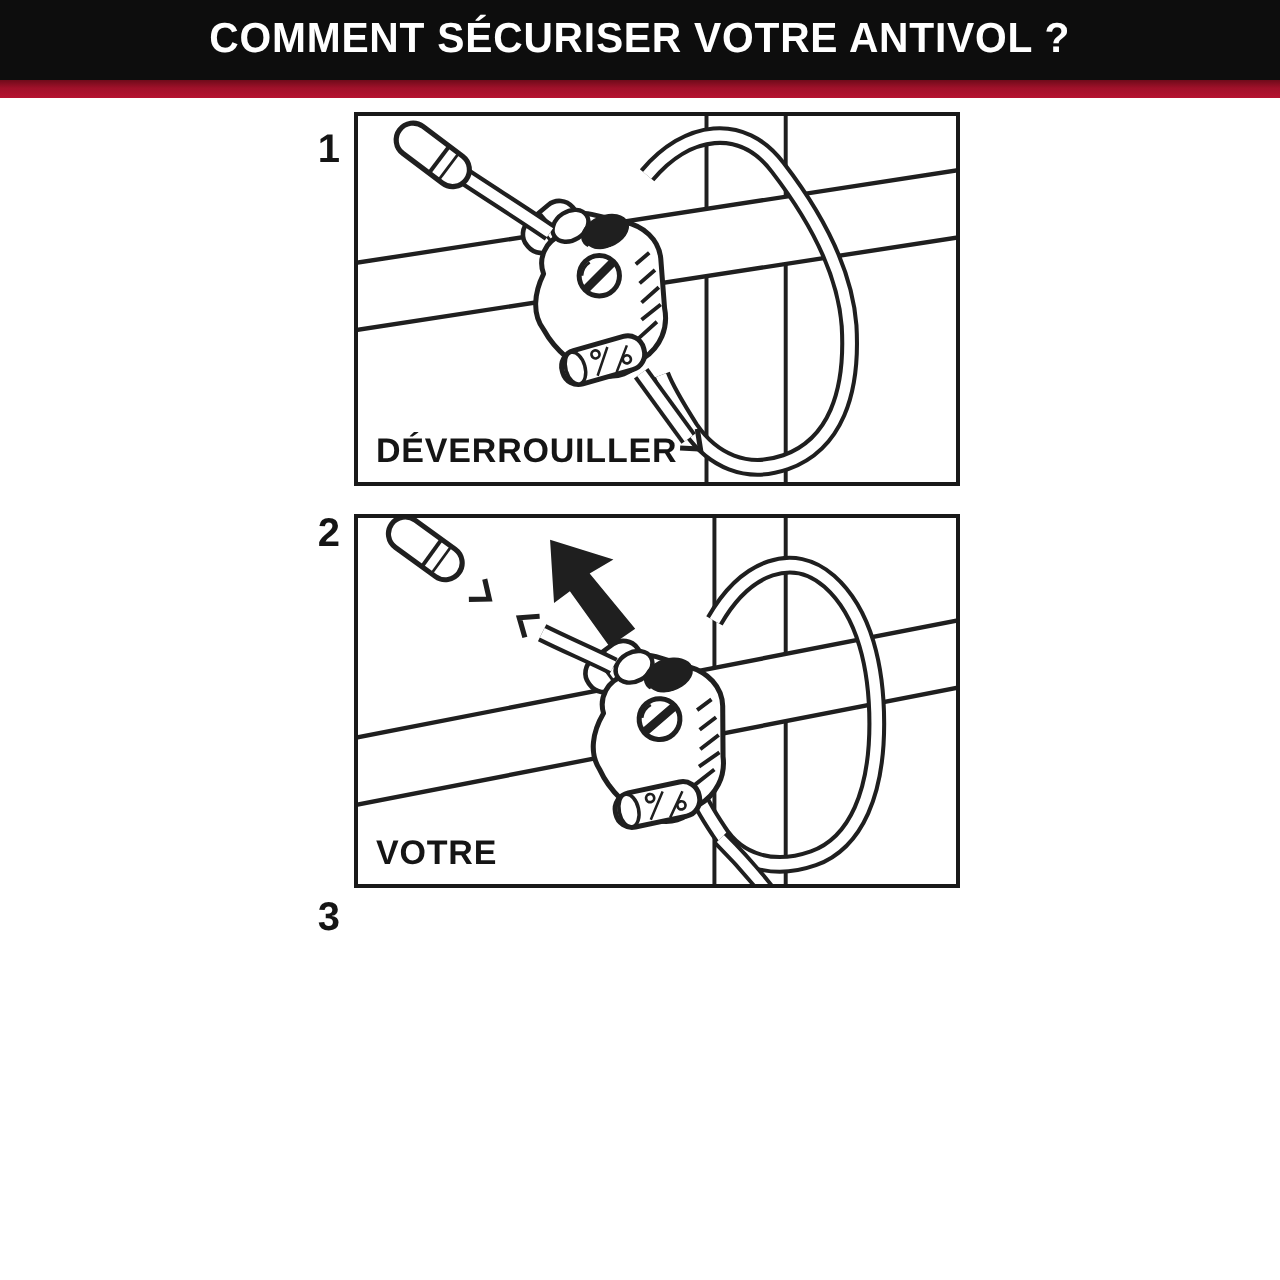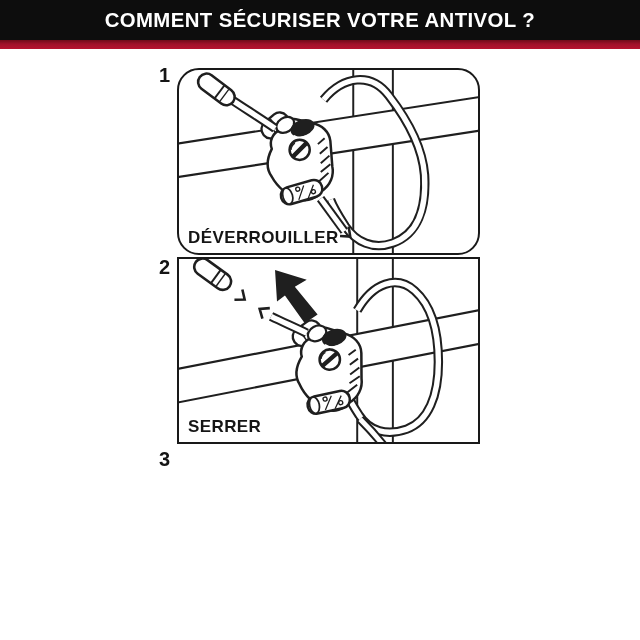--- a/index.html
+++ b/index.html
@@ -30,21 +30,21 @@
   .panel svg{position:absolute;left:0;top:0;width:100%;height:100%;}
   .caption{
     position:absolute;left:9px;bottom:5px;
     font-size:17px;font-weight:bold;letter-spacing:.4px;color:#151515;
     text-shadow:0 0 3px #fff,0 0 3px #fff;
   }
   .stepnum{
     position:absolute;left:146px;width:24px;text-align:right;
     font-size:20px;font-weight:bold;color:#151515;line-height:22px;
   }
-  #p1{top:68px;border-radius:22px;} #p2{top:257px;} #p3{top:449px;}
+  #p1{top:56px;} #p2{top:257px;} #p3{top:449px;}
   #n1{top:64px;} #n2{top:256px;} #n3{top:448px;}
   .hiddefs{position:absolute;width:0;height:0;overflow:hidden;}
 </style>
 </head>
 <body>
 
 <div class="poster">
 
   <svg class="hiddefs" aria-hidden="true">
     <defs>
@@ -130,17 +130,17 @@
       <use href="#lock-glyph" transform="translate(118,58) rotate(4) scale(0.98)"></use>
       <g fill="none">
         <path d="M93,58 C105,64 117,69 129,75" stroke="currentColor" stroke-width="9.5"></path>
         <path d="M93,58 C105,64 117,69 129,75" stroke="#fff" stroke-width="5.4"></path>
       </g>
       <use href="#tip-glyph" transform="translate(17,3) rotate(36)"></use>
       <use href="#chev-glyph" transform="translate(60,36) rotate(38)"></use>
       <use href="#chev-glyph" transform="translate(88,55) rotate(215)"></use>
       <path d="M97,11 L129,21 L117,28 L140,56 L127,65 L107,37 L99,43 Z" fill="currentColor" stroke="none"></path>
     </svg>
-    <div class="caption">SERRER</div>
+    <div class="caption">VOTRE</div>
   </div>
 
 
 </div>
 
 </body></html>

